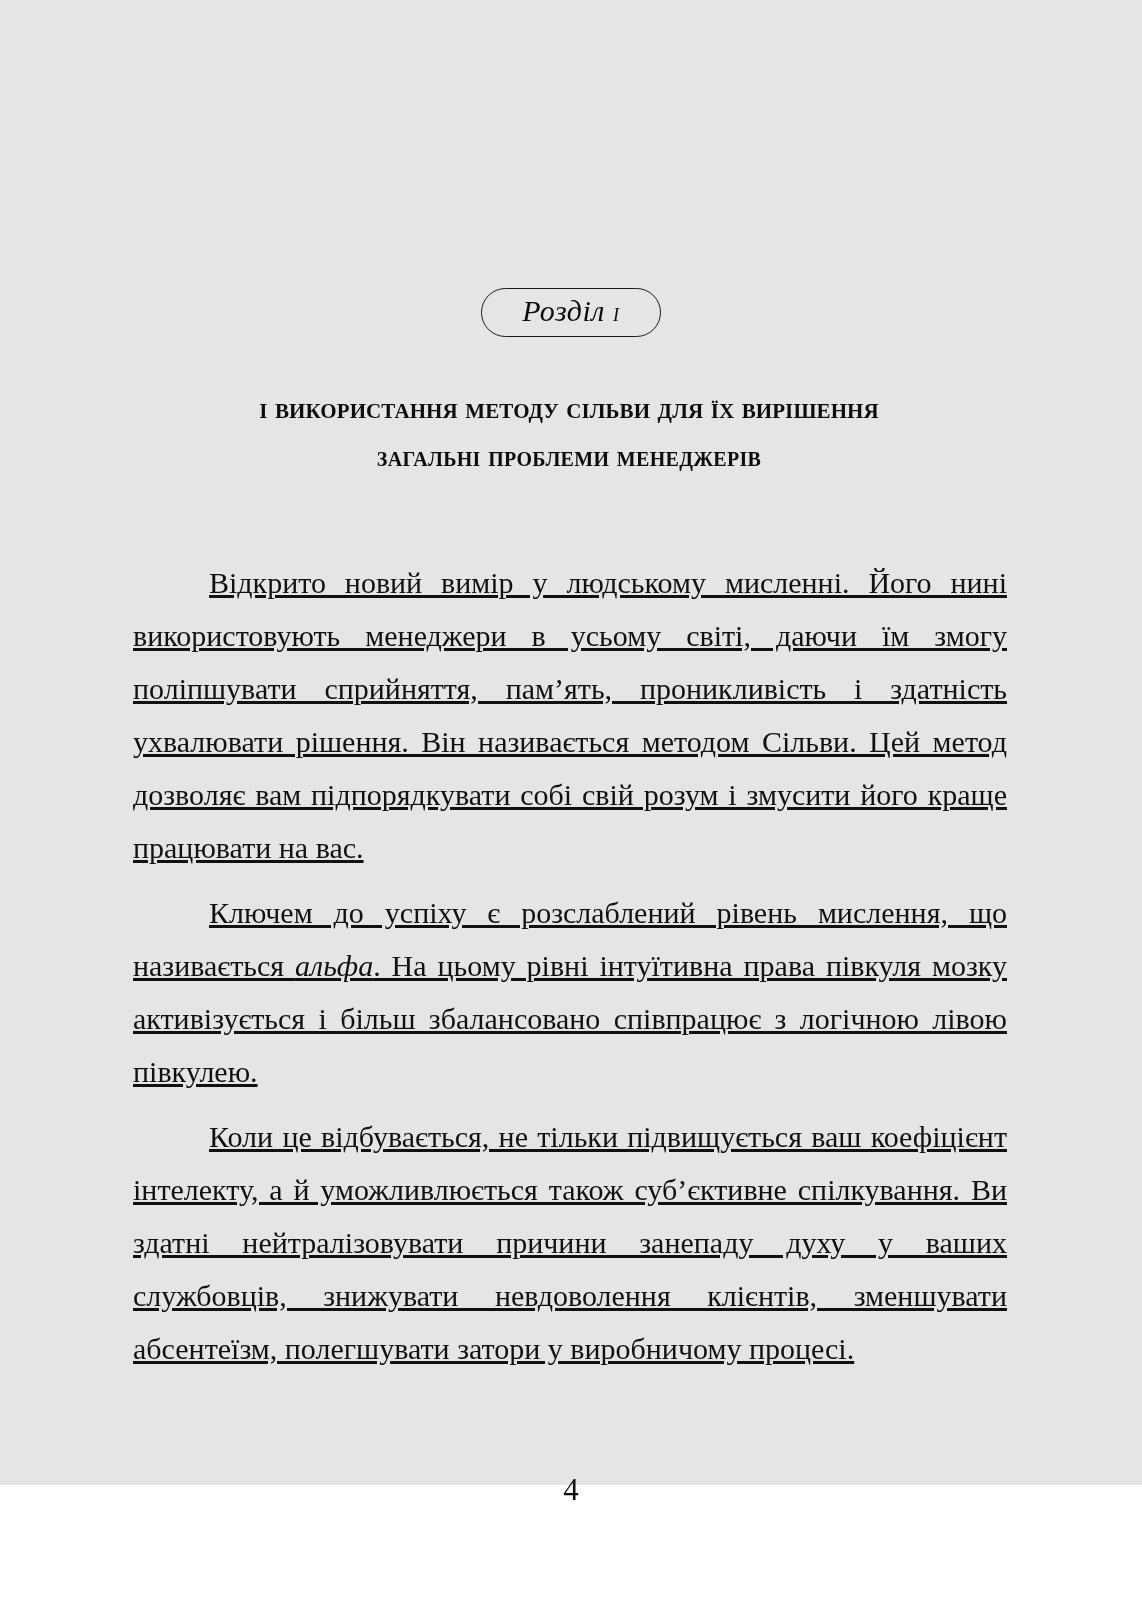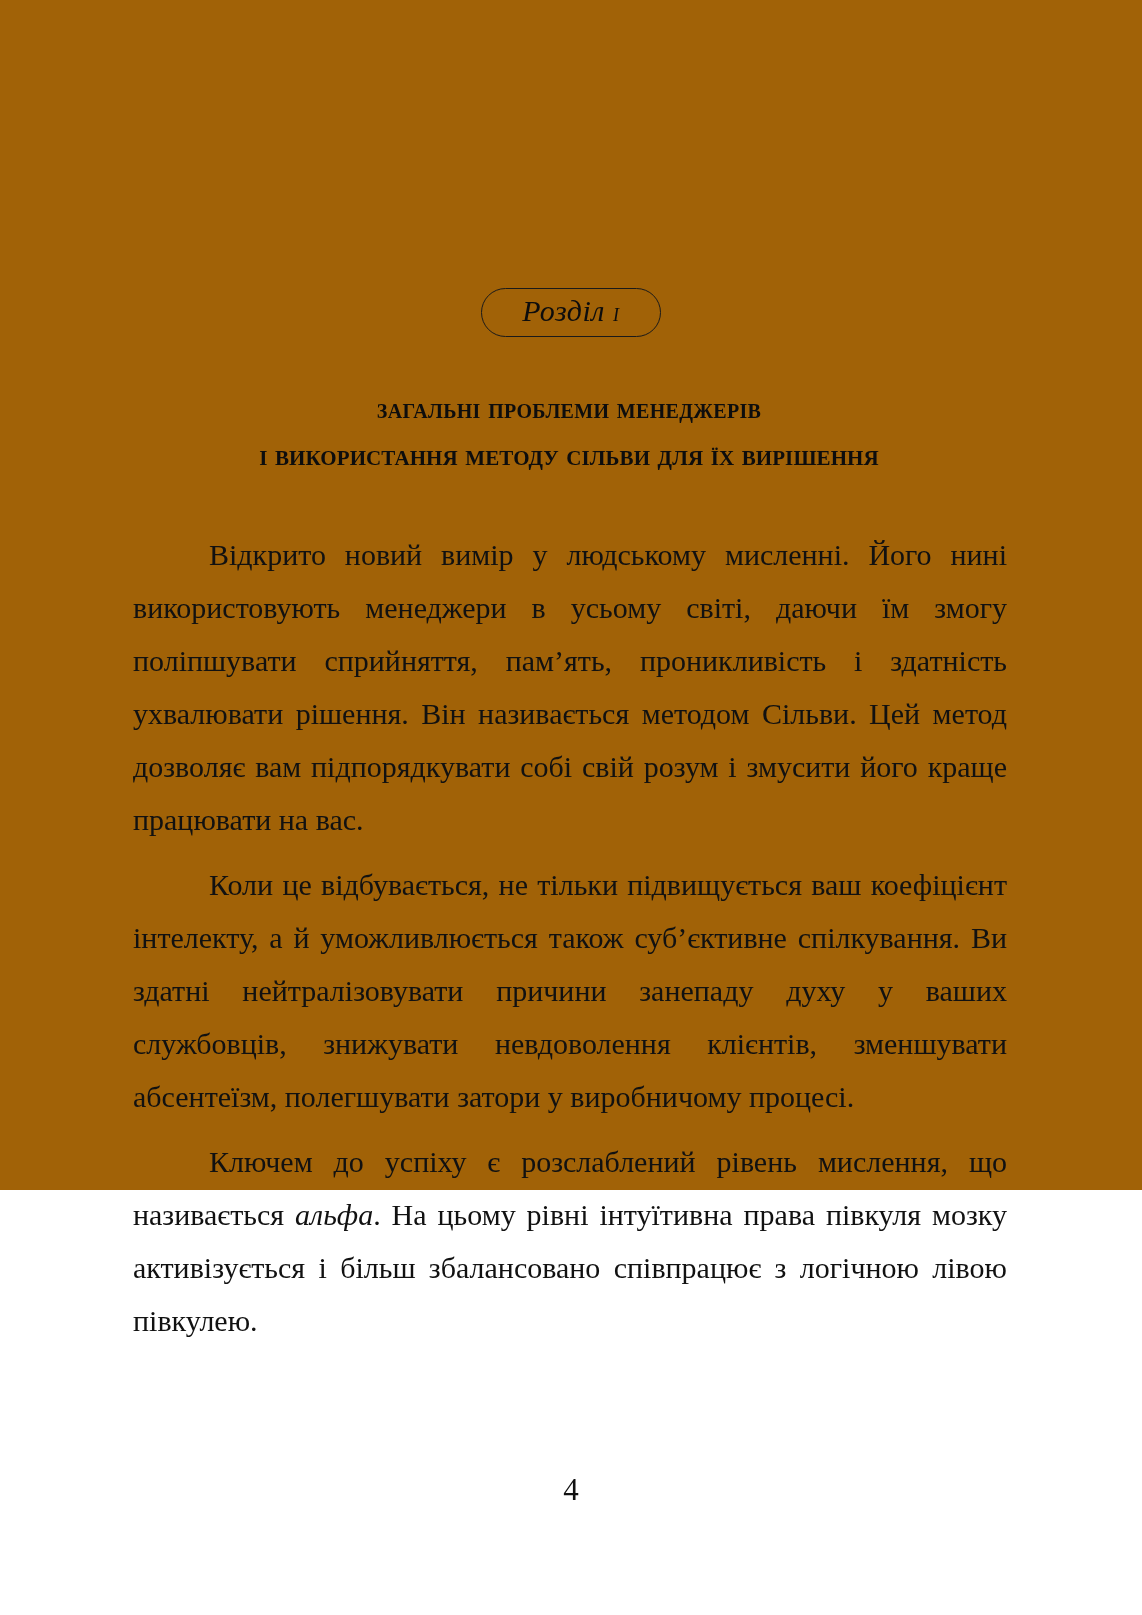--- a/index.html
+++ b/index.html
@@ -13,22 +13,22 @@
     position: relative;
     font-family: "Liberation Serif", "DejaVu Serif", serif;
     color: #111111;
     overflow: hidden;
   }
 
   .page {
     position: absolute;
     left: 0; top: 0;
     width: 1142px;
-    height: 1190px;
-    background: #a16207;
+    height: 1485px;
+    background: #e5e5e5;
   }
 
   
   .chapter-badge-wrap {
     position: absolute;
     left: 0;
     top: 288px;
     width: 1142px;
     text-align: center;
   }
@@ -71,22 +71,23 @@
   }
   .chapter-title .ln.l2 {
     font-size: 29.5px;
     letter-spacing: 0.1px;
   }
 
   
   .body-text {
     position: absolute;
     left: 133px;
-    top: 528px;
+    top: 556px;
     width: 874px;
+    text-decoration: underline;
   }
   .para {
     margin: 0 0 12px 0;
     font-size: 30px;
     line-height: 53px;
     text-align: justify;
     text-justify: inter-word;
     color: #111111;
     hyphens: manual;
   }
@@ -108,30 +109,30 @@
 </head>
 <body>
 
 <div class="page">
 
   <div class="chapter-badge-wrap">
     <span class="chapter-badge"><span>Розділ</span> <span class="num">I</span></span>
   </div>
 
   <h1 class="chapter-title">
+    <span class="ln l2">і використання методу Сільви для їх вирішення</span>
     <span class="ln l1">Загальні проблеми менеджерів</span>
-    <span class="ln l2">і використання методу Сільви для їх вирішення</span>
   </h1>
 
   <div class="body-text">
 
     <p class="para"><span class="ind"></span><span>Відкрито новий вимір у людському мисленні. Його нині використовують менеджери в усьому світі, даючи їм змогу поліпшувати сприйняття, пам’ять, проникливість і здатність ухвалювати рішення. Він називається методом Сільви. Цей метод дозволяє вам підпорядкувати собі свій розум і змусити його краще працювати на вас.</span></p>
 
+    <p class="para"><span class="ind"></span><span>Ключем до успіху є розслаблений рівень мислення, що називається </span><i>альфа</i><span>. На цьому рівні інтуїтивна права півкуля мозку активізується і більш збалансовано співпрацює з логічною лівою півкулею.</span></p>
+
     <p class="para"><span class="ind"></span><span>Коли це відбувається, не тільки підвищується ваш коефіцієнт інтелекту, а й уможливлюється також суб’єктивне спілкування. Ви здатні нейтралізовувати причини занепаду духу у ваших службовців, знижувати невдоволення клієнтів, зменшувати абсентеїзм, полегшувати затори у виробничому процесі.</span></p>
-
-    <p class="para"><span class="ind"></span><span>Ключем до успіху є розслаблений рівень мислення, що називається </span><i>альфа</i><span>. На цьому рівні інтуїтивна права півкуля мозку активізується і більш збалансовано співпрацює з логічною лівою півкулею.</span></p>
 
 
   </div>
 
   <div class="folio">4</div>
 
 </div>
 
 </body></html>

